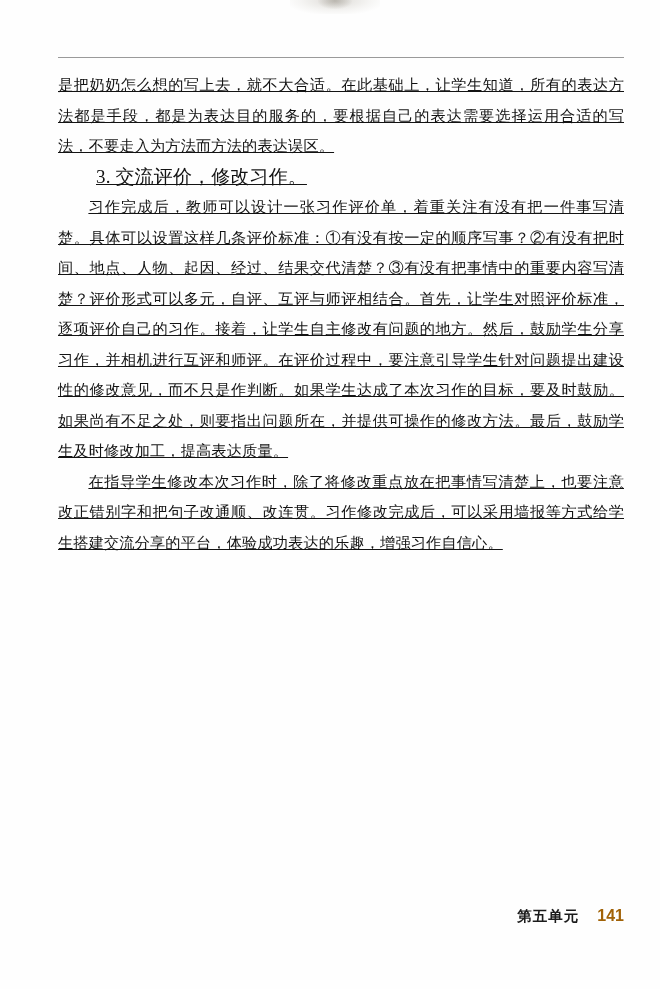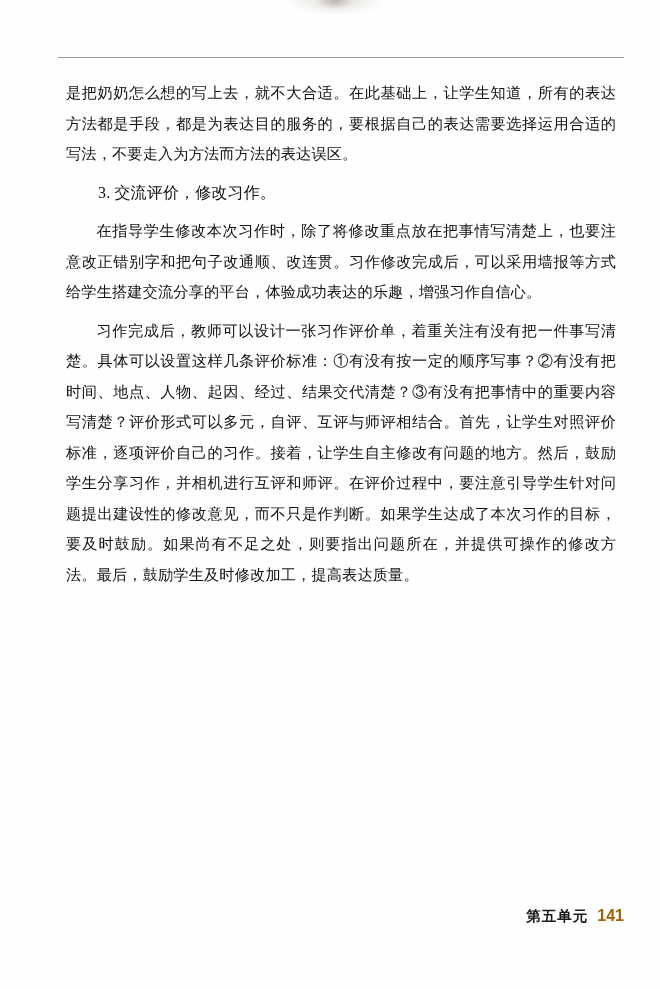--- a/index.html
+++ b/index.html
@@ -52,46 +52,47 @@
   }
 
   .content {
     position: absolute;
     left: 58px;
     top: 70px;
     width: 566px;
   }
 
   p {
-    margin: 8px;
+    margin: 0;
     font-size: 15.2px;
     line-height: 30.5px;
     text-align: justify;
     text-justify: inter-ideograph;
     letter-spacing: 0.15px;
     color: #131313;
+    text-decoration: underline;
   }
 
   p.indent {
     text-indent: 2em;
   }
 
   .heading {
     text-indent: 2em;
-    font-size: 16px;
+    font-size: 19px;
     line-height: 30.5px;
   }
 
   .footer {
     position: absolute;
     right: 36px;
     bottom: 63px;
     display: flex;
     align-items: baseline;
-    gap: 9px;
+    gap: 18px;
   }
   .unit-label {
     font-size: 14.5px;
     font-weight: bold;
     color: #1b1b1b;
     letter-spacing: 1px;
     font-family: "Liberation Serif", serif;
   }
   .page-num {
     font-size: 16px;
@@ -106,22 +107,22 @@
 <div class="page">
 
   <div class="smudge"></div>
   <div class="smudge2"></div>
 
   <div class="rule"></div>
 
   <div class="content">
     <p>是把奶奶怎么想的写上去，就不大合适。在此基础上，让学生知道，所有的表达方法都是手段，都是为表达目的服务的，要根据自己的表达需要选择运用合适的写法，不要走入为方法而方法的表达误区。</p>
     <p class="heading">3. 交流评价，修改习作。</p>
+    <p class="indent">习作完成后，教师可以设计一张习作评价单，着重关注有没有把一件事写清楚。具体可以设置这样几条评价标准：①有没有按一定的顺序写事？②有没有把时间、地点、人物、起因、经过、结果交代清楚？③有没有把事情中的重要内容写清楚？评价形式可以多元，自评、互评与师评相结合。首先，让学生对照评价标准，逐项评价自己的习作。接着，让学生自主修改有问题的地方。然后，鼓励学生分享习作，并相机进行互评和师评。在评价过程中，要注意引导学生针对问题提出建设性的修改意见，而不只是作判断。如果学生达成了本次习作的目标，要及时鼓励。如果尚有不足之处，则要指出问题所在，并提供可操作的修改方法。最后，鼓励学生及时修改加工，提高表达质量。</p>
     <p class="indent">在指导学生修改本次习作时，除了将修改重点放在把事情写清楚上，也要注意改正错别字和把句子改通顺、改连贯。习作修改完成后，可以采用墙报等方式给学生搭建交流分享的平台，体验成功表达的乐趣，增强习作自信心。</p>
-    <p class="indent">习作完成后，教师可以设计一张习作评价单，着重关注有没有把一件事写清楚。具体可以设置这样几条评价标准：①有没有按一定的顺序写事？②有没有把时间、地点、人物、起因、经过、结果交代清楚？③有没有把事情中的重要内容写清楚？评价形式可以多元，自评、互评与师评相结合。首先，让学生对照评价标准，逐项评价自己的习作。接着，让学生自主修改有问题的地方。然后，鼓励学生分享习作，并相机进行互评和师评。在评价过程中，要注意引导学生针对问题提出建设性的修改意见，而不只是作判断。如果学生达成了本次习作的目标，要及时鼓励。如果尚有不足之处，则要指出问题所在，并提供可操作的修改方法。最后，鼓励学生及时修改加工，提高表达质量。</p>
   </div>
 
   <div class="footer">
     <span class="unit-label">第五单元</span>
     <span class="page-num">141</span>
   </div>
 
 </div>
 
 </body></html>

